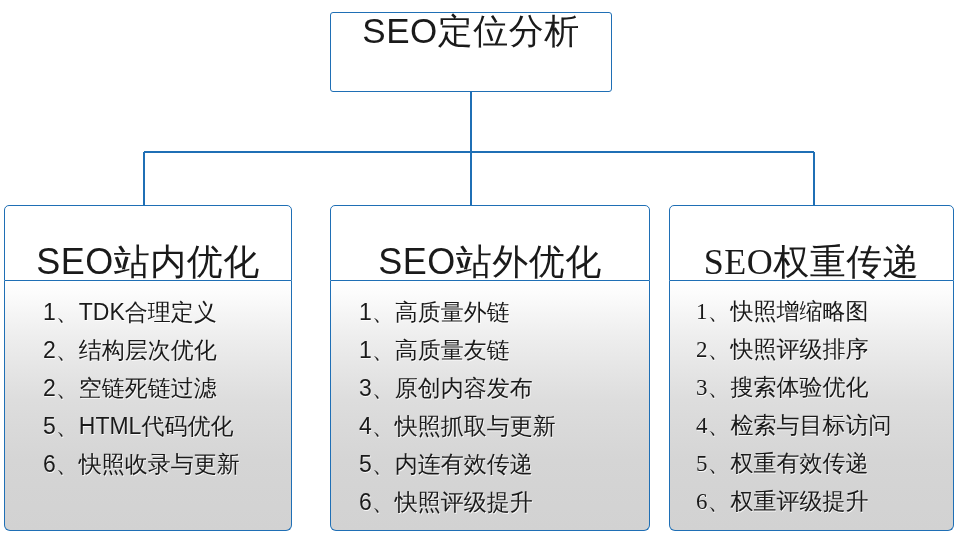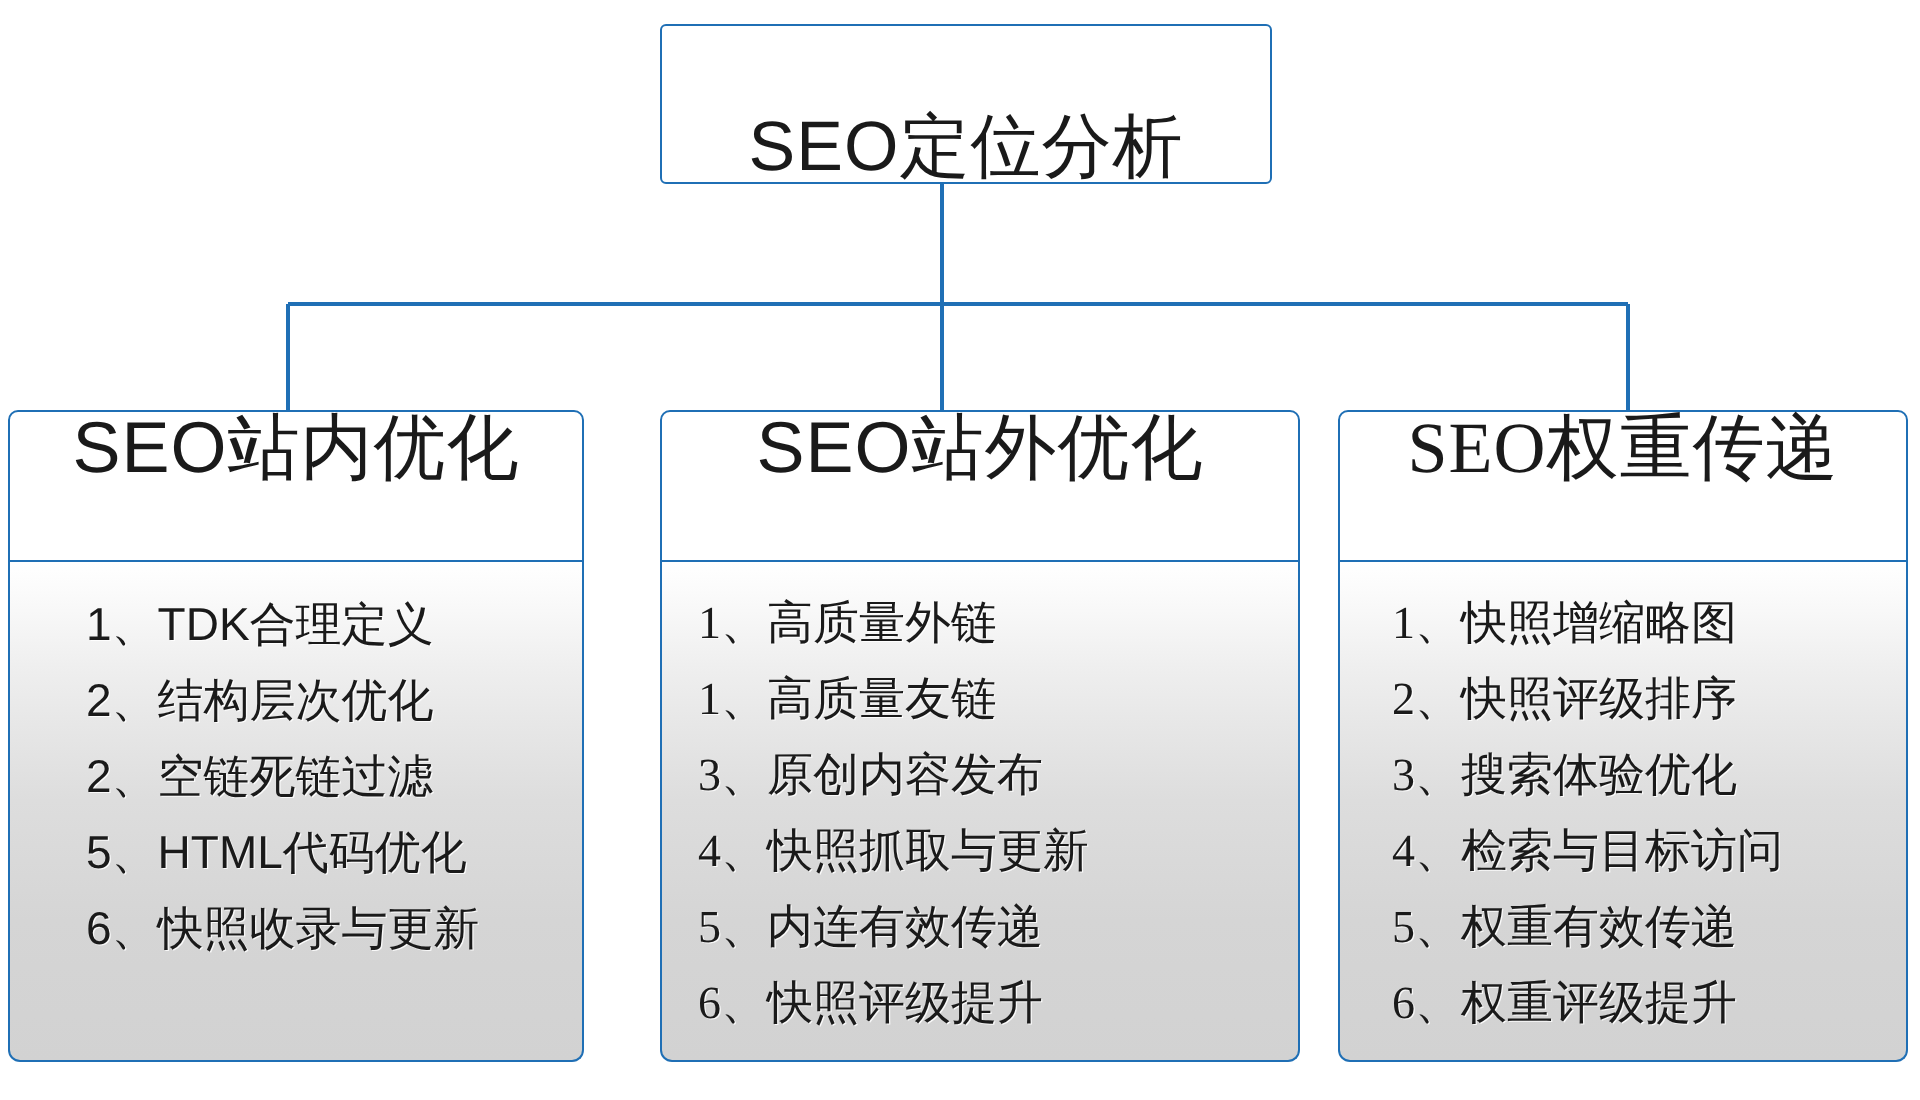--- a/index.html
+++ b/index.html
@@ -27,28 +27,28 @@
     width: 960px;
     height: 550px;
     pointer-events: none;
   }
 
   
   .root-node {
     position: absolute;
     left: 330px;
     top: 12px;
-    width: 306px;
+    width: 282px;
     height: 80px;
     box-sizing: border-box;
     border: 1.4px solid #1f6fb5;
     border-radius: 3px;
     background: #ffffff;
     display: flex;
-    align-items: flex-end;
+    align-items: flex-start;
     justify-content: center;
   }
   .root-label {
     font-size: 35px;
     color: #1a1a1a;
     letter-spacing: 0.5px;
     white-space: nowrap;
     line-height: 1;
   }
 
@@ -58,21 +58,21 @@
     top: 205px;
   }
   .branch-head {
     box-sizing: border-box;
     border: 1.5px solid #1f6fb5;
     border-top-left-radius: 5px;
     border-top-right-radius: 5px;
     background: #ffffff;
     height: 76px;
     display: flex;
-    align-items: flex-start;
+    align-items: flex-end;
     justify-content: center;
   }
   .branch-head-label {
     font-size: 36px;
     color: #1a1a1a;
     white-space: nowrap;
     line-height: 1;
     letter-spacing: 0.5px;
   }
   .branch-body {
@@ -104,21 +104,21 @@
     white-space: nowrap;
     text-shadow: 0.6px 0.6px 0 rgba(255,255,255,0.85);
   }
 
   
   #branch-0 { left: 4px;   width: 288px; }
   #branch-1 { left: 330px; width: 320px; }
   #branch-2 { left: 669px; width: 285px; font-family: Liberation Serif, serif; }
 
   #branch-0 .branch-list { padding-left: 38px; }
-  #branch-1 .branch-list { padding-left: 18px; font-family: Liberation Serif, serif; }
+  #branch-1 .branch-list { padding-left: 28px; }
   #branch-2 .branch-list { padding-left: 26px; }
 </style>
 </head>
 <body>
 
 <div id="diagram">
 
   <svg id="connectors" viewBox="0 0 960 550" xmlns="http://www.w3.org/2000/svg">
     <g stroke="#1f6fb5" stroke-width="1.6" fill="none" shape-rendering="crispEdges">
       <line x1="471" y1="92" x2="471" y2="152"></line>

